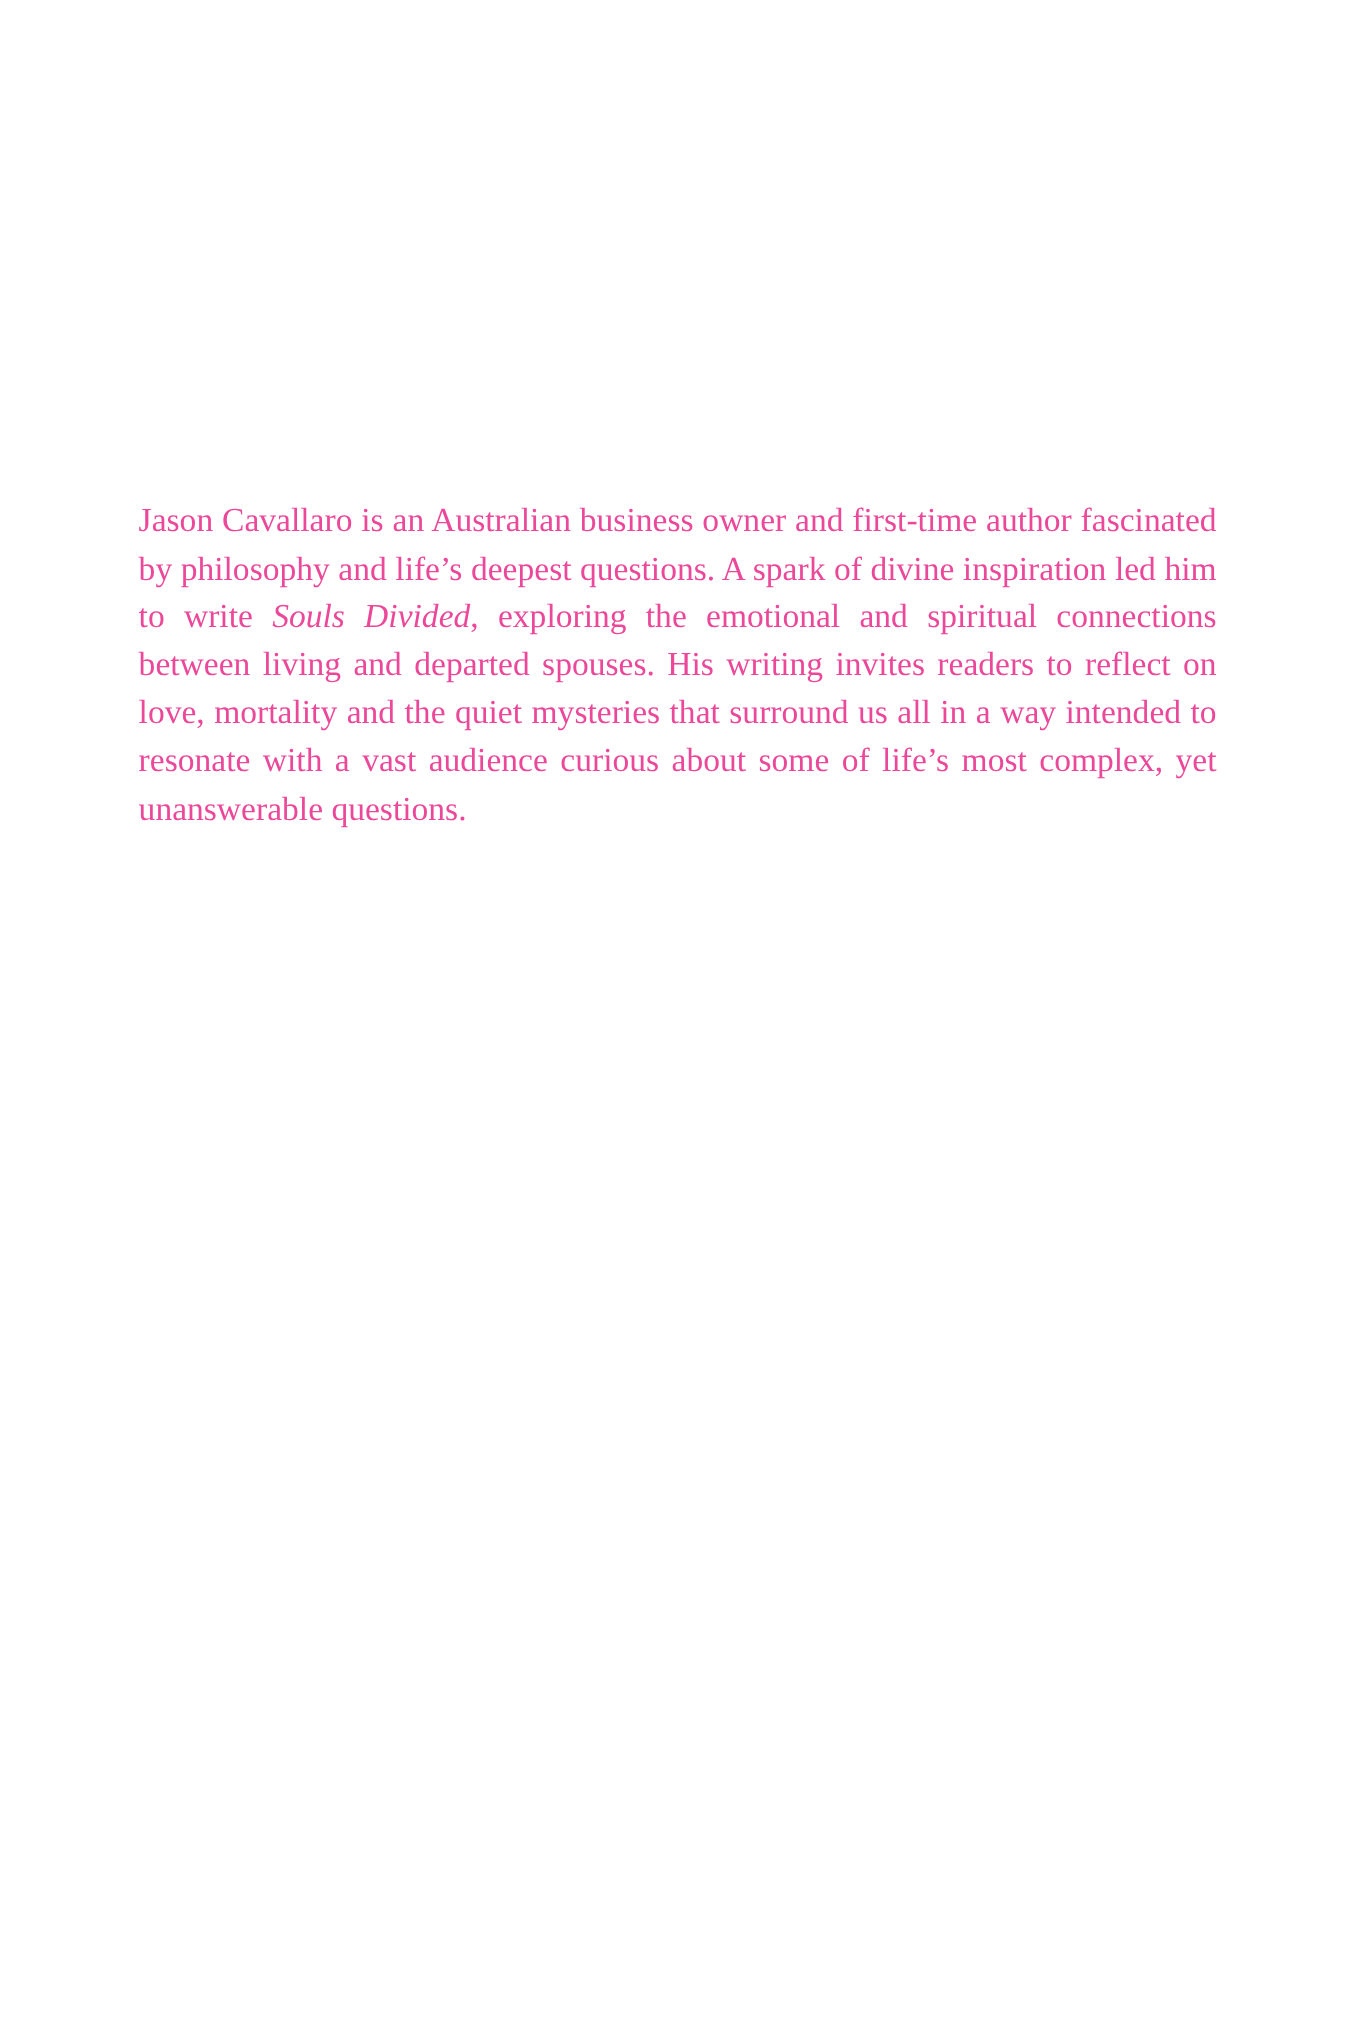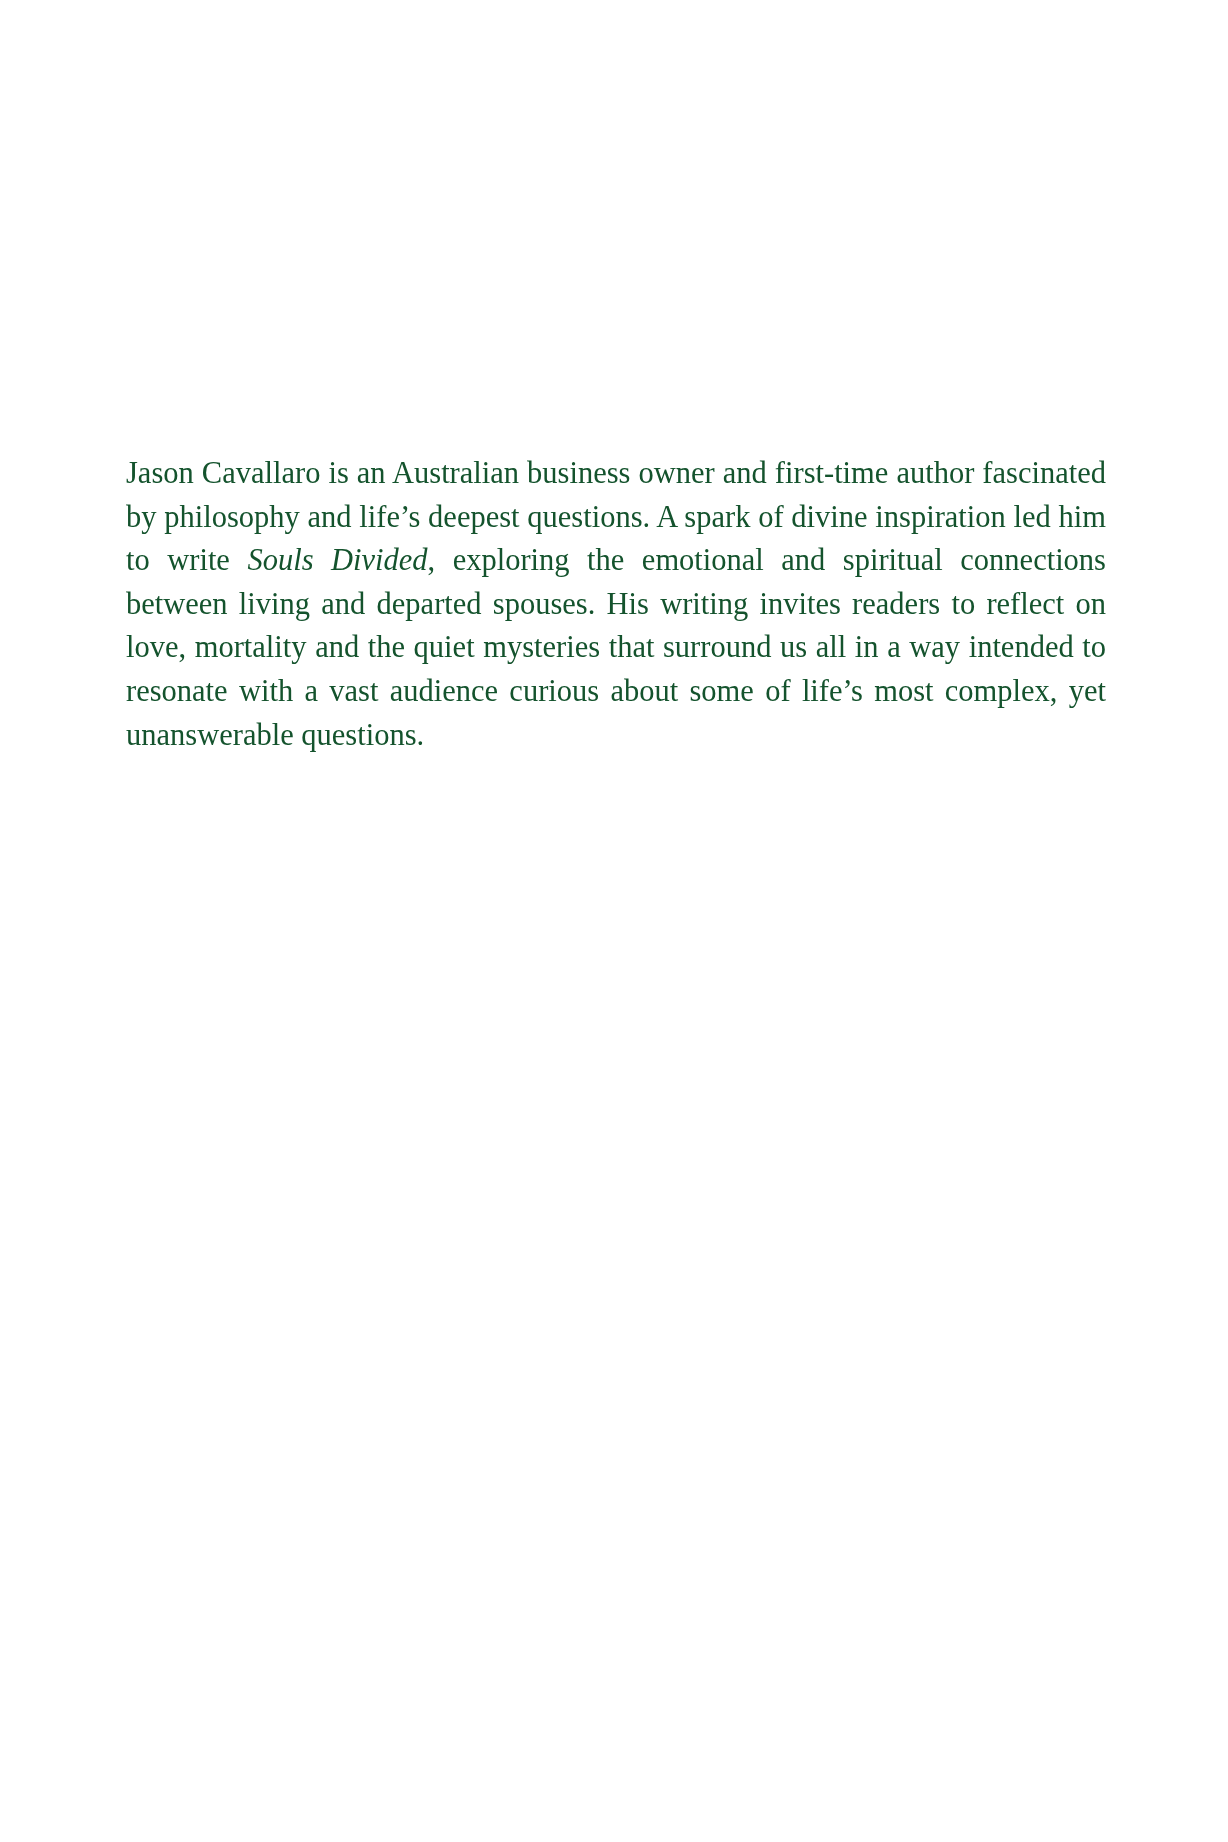--- a/index.html
+++ b/index.html
@@ -23,21 +23,21 @@
     }
     .bio {
       position: absolute;
       left: 126px;
       top: 452px;
       width: 980px;
       margin: 0;
       font-family: "Liberation Serif", "DejaVu Serif", serif;
       font-size: 30.5px;
       line-height: 43.6px;
-      color: #14532d;
+      color: #ec4899;
       text-align: justify;
       text-align-last: left;
     }
     .bio em {
       font-style: italic;
     }
   </style>
 </head>
 <body>
 

